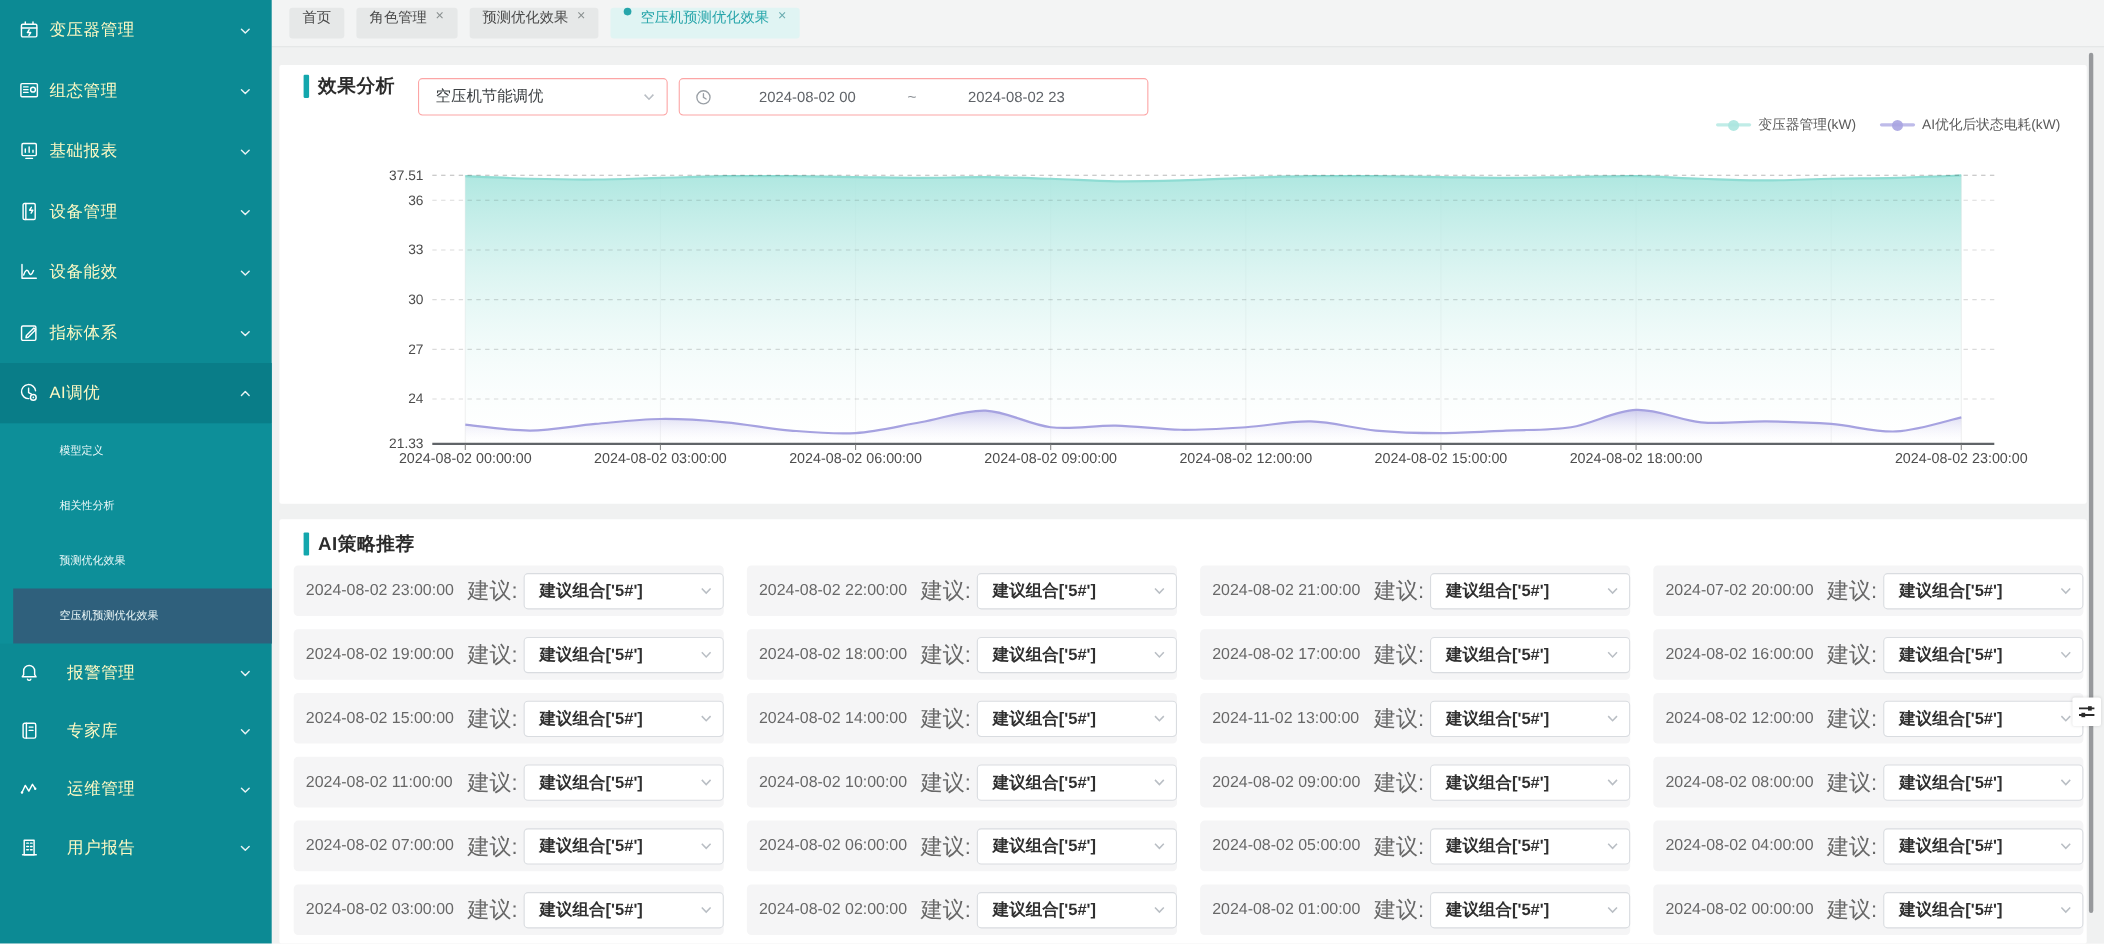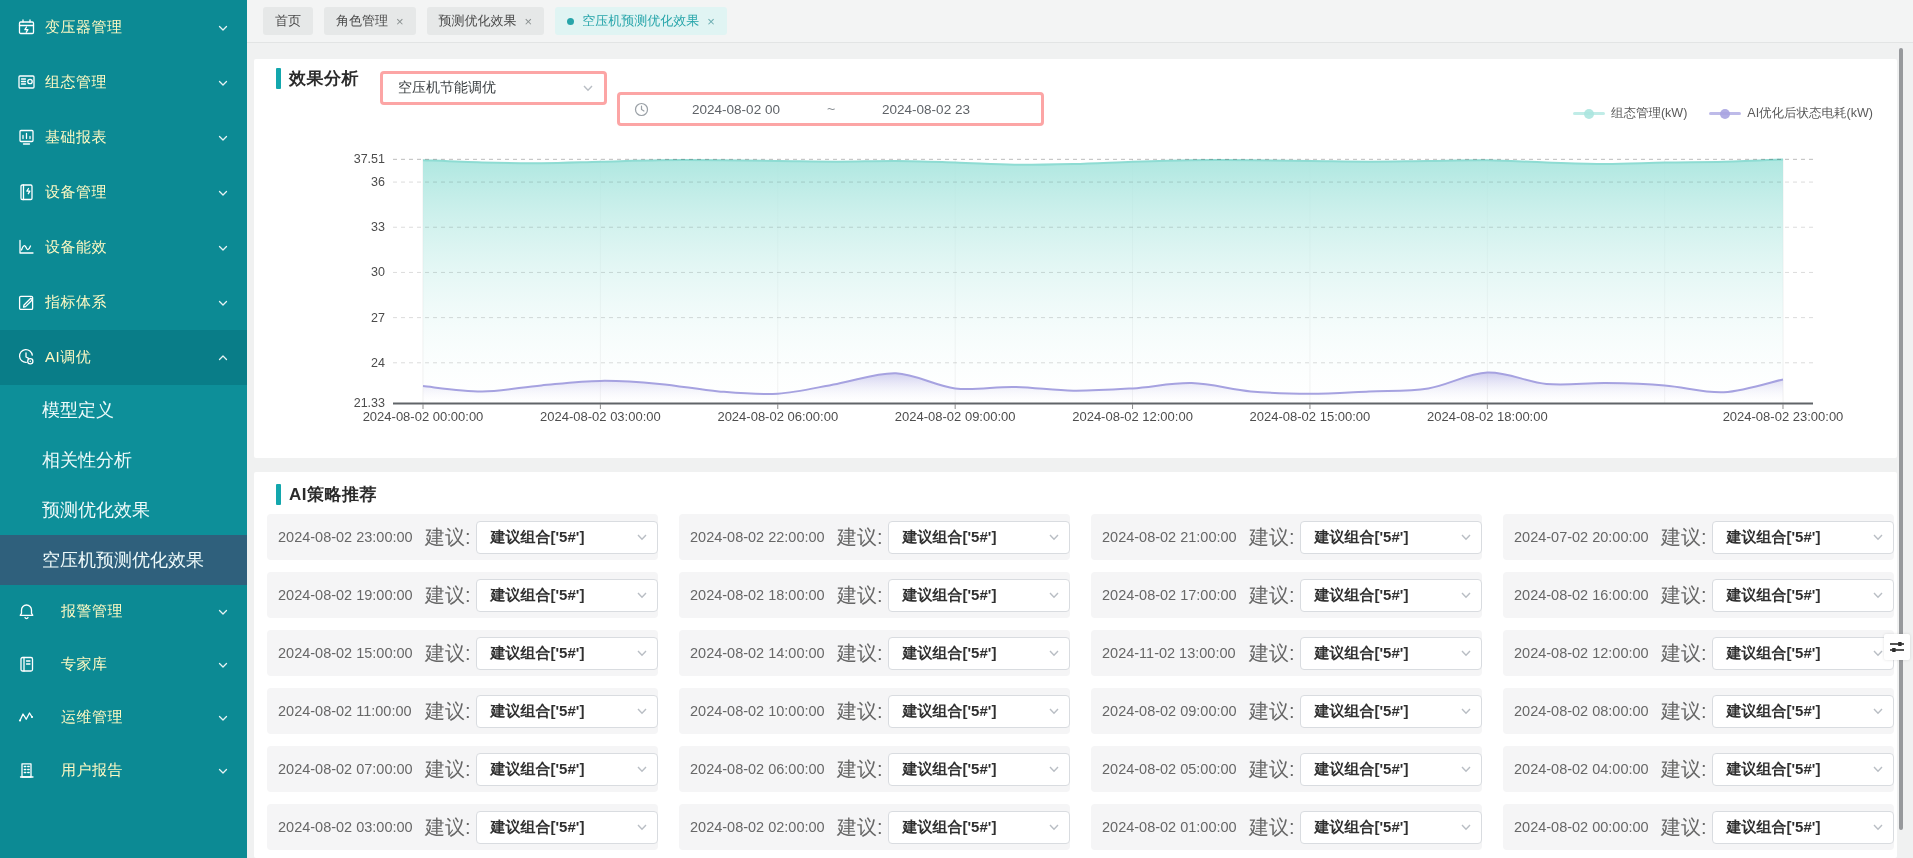--- a/index.html
+++ b/index.html
@@ -9,44 +9,44 @@
 
   
   .sidebar { position:absolute; left:0; top:0; width:247px; height:858px; background:#0C8A94; z-index:5; }
   .s-item { display:flex; align-items:center; height:55px; padding:0 18px 0 17px; color:#fef9c3; font-size:15px; cursor:pointer; }
   .s-item.short { height:53px;gap:16px; }
   .s-item.open { background:#097D88; }
   .s-item .s-icon { width:19px; height:19px; margin-right:9px; flex:none; display:flex; align-items:center; }
   .s-item .s-label { flex:1; letter-spacing:.5px; white-space:nowrap; }
   .s-item .s-chev { flex:none; width:12px; height:12px; opacity:.9; }
   .s-sub { background:#0D8F99; }
-  .s-subitem { display:flex; align-items:center; height:50px; padding-left:42px; color:#eefafa; font-size:18px; cursor:pointer; white-space:nowrap; }
+  .s-subitem { display:flex; align-items:center; height:50px; padding-left:42px; color:#eefafa; font-size:10px; cursor:pointer; white-space:nowrap;margin-left:12px; }
   .s-subitem.selected { background:#2F607C; }
 
   
   .topbar { position:absolute; left:247px; top:0; width:1666px; height:43px; background:#f3f4f4; border-bottom:1px solid #e2e4e4; display:flex; align-items:center; padding-left:16px; gap:11px; z-index:4; }
-  .tabchip { display:inline-flex; align-items:center; height:28px; padding:0 12px; background:#e6e8e8; border-radius:3px; font-size:13px; color:#4a4a4a; gap:8px; cursor:pointer; white-space:nowrap; }
+  .tabchip { display:inline-flex; align-items:flex-start; height:28px; padding:0 12px; background:#e6e8e8; border-radius:3px; font-size:13px; color:#4a4a4a; gap:8px; cursor:pointer; white-space:nowrap; }
   .tabchip.active { background:#e0f4f3; color:#27a5aa; }
   .tabchip .dot { width:7px; height:7px; border-radius:50%; background:#27a5aa; }
   .tabchip .x { font-size:13px; color:#8a9090; line-height:1; }
   .tabchip.active .x { color:#6aacb0; }
 
   
   .card { position:absolute; background:#fff; border-radius:2px; }
   .card-chart { left:254px; top:59px; width:1643px; height:399px; }
   .card-grid  { left:254px; top:472px; width:1643px; height:386px; }
   .sec-head { position:absolute; display:flex; align-items:center; }
   .sec-bar { width:5px; height:21px; background:#13A7AD; border-radius:1px; margin-right:8px; }
   .sec-title { font-size:17px; font-weight:700; color:#2b2b2b; letter-spacing:.5px; white-space:nowrap; }
 
   
-  .ctl { position:absolute; height:34px; background:#fff; border:3px solid #fca5a5; border-radius:4px; display:flex; align-items:center; font-size:14px; color:#3c4043; }
+  .ctl { position:absolute; height:34px; background:#fff; border:1px solid #fca5a5; border-radius:4px; display:flex; align-items:center; font-size:14px; color:#3c4043; }
   .ctl .chev { margin-left:auto; margin-right:10px; width:12px; height:12px; flex:none; }
   .model-select { left:126px; top:12px; width:227px; padding-left:15px; cursor:pointer; }
-  .date-range { left:363px; top:12px; width:427px; color:#5f6368; cursor:pointer;margin-top:21px; }
+  .date-range { left:363px; top:12px; width:427px; color:#5f6368; cursor:pointer; }
   .date-range .clock { width:15px; height:15px; margin:0 12px 0 14px; flex:none; }
   .date-range .d-start,.date-range .d-end { width:150px; text-align:center; font-size:13.5px; }
   .date-range .d-sep { width:40px; text-align:center; color:#8a8f94; }
 
   
   .legend { position:absolute; top:46px; right:24px; display:flex; gap:22px; align-items:center; }
   .lg-item { display:flex; align-items:center; gap:6px; font-size:12.5px; color:#5a5a5a; cursor:pointer; }
   .lg-mark { position:relative; width:32px; height:10px; flex:none; }
   .lg-mark .ln { position:absolute; left:0; right:0; top:3.5px; height:3px; border-radius:2px; }
   .lg-mark .dt { position:absolute; left:11px; top:0; width:10px; height:10px; border-radius:50%; }
@@ -259,21 +259,21 @@
       <span class="d-sep">~</span>
       <span class="d-end">2024-08-02 23</span>
     </div>
 
     <div class="legend" id="legend">
         <div class="lg-item">
           <span class="lg-mark">
       <span class="ln" style="background:#ABE6DF; opacity:.75;"></span>
       <span class="dt" style="background:#ABE6DF; opacity:.9;"></span>
           </span>
-    <span>组态管理(kW)</span>
+    <span>变压器管理(kW)</span>
         </div>
         <div class="lg-item">
           <span class="lg-mark">
       <span class="ln" style="background:#A8A4E1; opacity:.75;"></span>
       <span class="dt" style="background:#A8A4E1; opacity:.9;"></span>
           </span>
     <span>AI优化后状态电耗(kW)</span>
         </div>
       </div>
 

